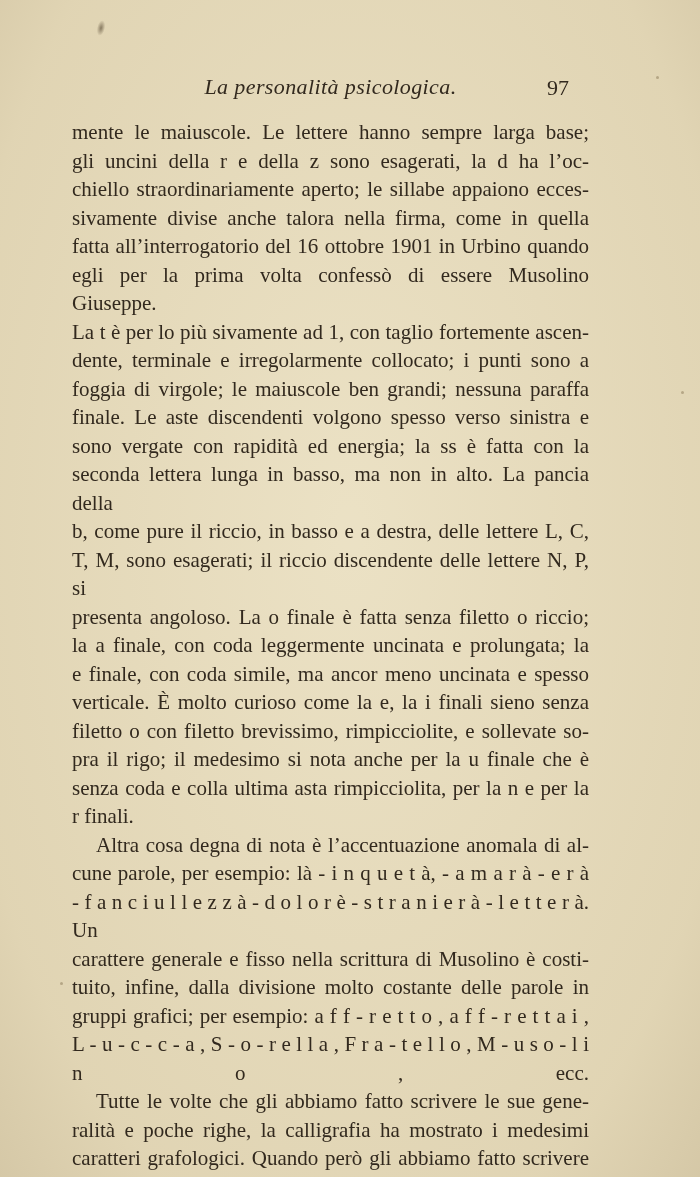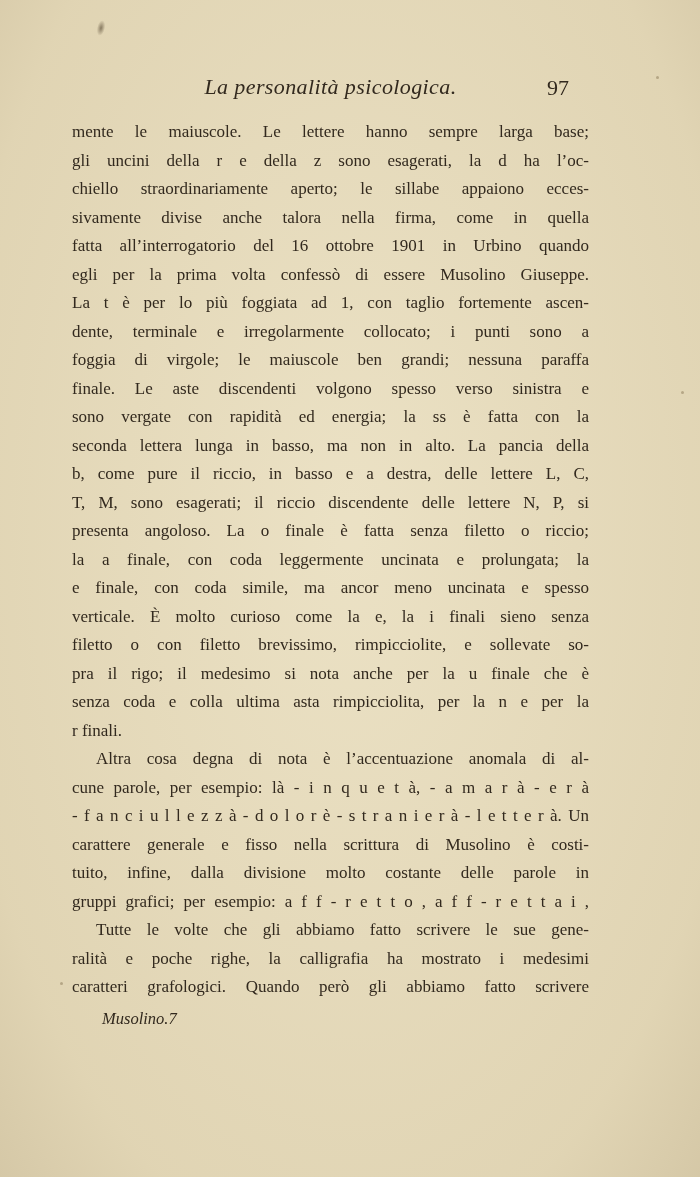--- a/index.html
+++ b/index.html
@@ -13,21 +13,21 @@
     position: absolute; inset: 0; pointer-events: none;
     background: radial-gradient(ellipse at 50% 45%,
       rgba(255,255,255,0.10),
       rgba(125,100,58,0.08) 80%,
       rgba(110,85,45,0.16) 100%);
   }
   .page { position: absolute; left: 72px; top: 74px; width: 517px; }
   .header { position: relative; height: 44px; font-size: 22px; }
   .header .title { display: block; text-align: center; font-style: italic; letter-spacing: 0.4px; }
   .header .pagenum { position: absolute; right: 20px; top: 1px; font-style: normal; }
-  .body-lines { font-size: 17px; line-height: 28.5px; }
+  .body-lines { font-size: 21px; line-height: 28.5px; }
   .line { text-align: justify; text-align-last: justify; }
   .line.indent { text-indent: 24px; }
   .line.end { text-align-last: left; }
   .footer { display: flex; justify-content: flex-start; margin-top: 3px; font-size: 16.5px; line-height: 28px; }
   .footer .sig-left { font-style: italic; margin-left: 30px; }
   .footer .sig-right { font-style: italic; margin-right: 12px; }
   .smudge {
     position: absolute; left: 97px; top: 20px; width: 8px; height: 16px; border-radius: 50%;
     background: radial-gradient(ellipse, rgba(60,45,25,0.55), rgba(60,45,25,0) 70%);
     transform: rotate(12deg);
@@ -49,21 +49,21 @@
     <span class="pagenum">97</span>
   </div>
 
   <div class="body-lines">
       <div class="line">mente le maiuscole. Le lettere hanno sempre larga base;</div>
       <div class="line">gli uncini della r e della z sono esagerati, la d ha l’oc-</div>
       <div class="line">chiello straordinariamente aperto; le sillabe appaiono ecces-</div>
       <div class="line">sivamente divise anche talora nella firma, come in quella</div>
       <div class="line">fatta all’interrogatorio del 16 ottobre 1901 in Urbino quando</div>
       <div class="line">egli per la prima volta confessò di essere Musolino Giuseppe.</div>
-      <div class="line">La t è per lo più foggiata ad 1, con taglio fortemente ascen-</div>
+      <div class="line">La t è per lo più sivamente ad 1, con taglio fortemente ascen-</div>
       <div class="line">dente, terminale e irregolarmente collocato; i punti sono a</div>
       <div class="line">foggia di virgole; le maiuscole ben grandi; nessuna paraffa</div>
       <div class="line">finale. Le aste discendenti volgono spesso verso sinistra e</div>
       <div class="line">sono vergate con rapidità ed energia; la ss è fatta con la</div>
       <div class="line">seconda lettera lunga in basso, ma non in alto. La pancia della</div>
       <div class="line">b, come pure il riccio, in basso e a destra, delle lettere L, C,</div>
       <div class="line">T, M, sono esagerati; il riccio discendente delle lettere N, P, si</div>
       <div class="line">presenta angoloso. La o finale è fatta senza filetto o riccio;</div>
       <div class="line">la a finale, con coda leggermente uncinata e prolungata; la</div>
       <div class="line">e finale, con coda simile, ma ancor meno uncinata e spesso</div>
@@ -71,20 +71,21 @@
       <div class="line">filetto o con filetto brevissimo, rimpicciolite, e sollevate so-</div>
       <div class="line">pra il rigo; il medesimo si nota anche per la u finale che è</div>
       <div class="line">senza coda e colla ultima asta rimpicciolita, per la n e per la</div>
       <div class="line end">r finali.</div>
       <div class="line indent">Altra cosa degna di nota è l’accentuazione anomala di al-</div>
       <div class="line">cune parole, per esempio: là - i n q u e t à, - a m a r à - e r à</div>
       <div class="line">- f a n c i u l l e z z à - d o l o r è - s t r a n i e r à - l e t t e r à. Un</div>
       <div class="line">carattere generale e fisso nella scrittura di Musolino è costi-</div>
       <div class="line">tuito, infine, dalla divisione molto costante delle parole in</div>
       <div class="line">gruppi grafici; per esempio: a f f - r e t t o , a f f - r e t t a i ,</div>
+      <div class="line">L - u - c - c - a , S - o - r e l l a , F r a - t e l l o , M - u s o - l i n o , ecc.</div>
       <div class="line indent">Tutte le volte che gli abbiamo fatto scrivere le sue gene-</div>
       <div class="line">ralità e poche righe, la calligrafia ha mostrato i medesimi</div>
       <div class="line">caratteri grafologici. Quando però gli abbiamo fatto scrivere</div>
     </div>
 
   <div class="footer">
     <span class="sig-left">Musolino.</span>
     <span class="sig-right">7</span>
   </div>
 </div>

